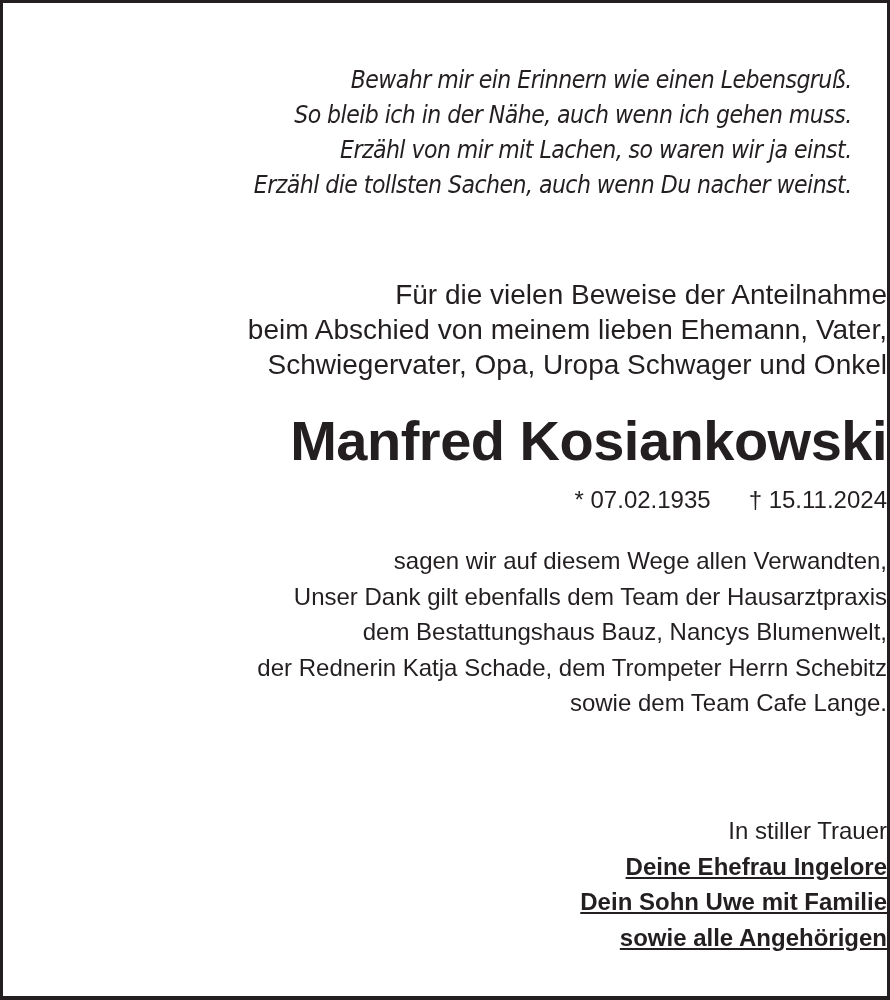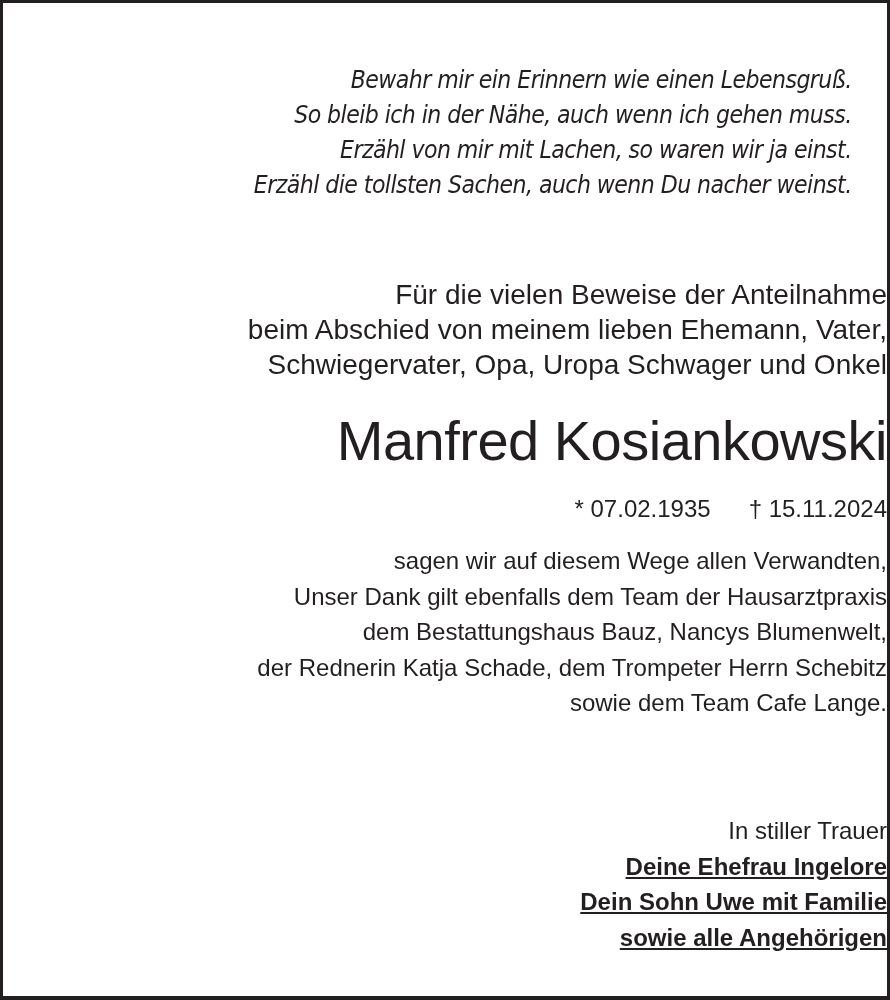--- a/index.html
+++ b/index.html
@@ -19,25 +19,25 @@
   .heading {
     position: absolute; left: 0; right: 0; top: 218px;
     font-weight: bold; font-size: 30px; line-height: 38px;
   }
   .intro {
     position: absolute; left: 0; right: 0; top: 262px;
     font-size: 28px; line-height: 35px; margin-top: 12px;
   }
   .name {
     position: absolute; left: 0; right: 0; top: 405px;
-    font-weight: normal; font-size: 56px; line-height: 66px; letter-spacing: -0.5px;
+    font-weight: bold; font-size: 56px; line-height: 66px; letter-spacing: -0.5px;
   }
   .dates {
     position: absolute; left: 4px; right: 0; top: 479px;
-    font-size: 24px; line-height: 35px; margin-top: 9px;
+    font-size: 24px; line-height: 35px;
   }
   .dates .gap { display: inline-block; width: 38px; }
   .body-text {
     position: absolute; left: 0; right: 0; top: 540px;
     font-size: 24px; line-height: 35.5px; margin-left: 36px;
   }
   .signoff {
     position: absolute; left: 0; right: 0; top: 810px;
     font-size: 24px; line-height: 35.5px;
   }

